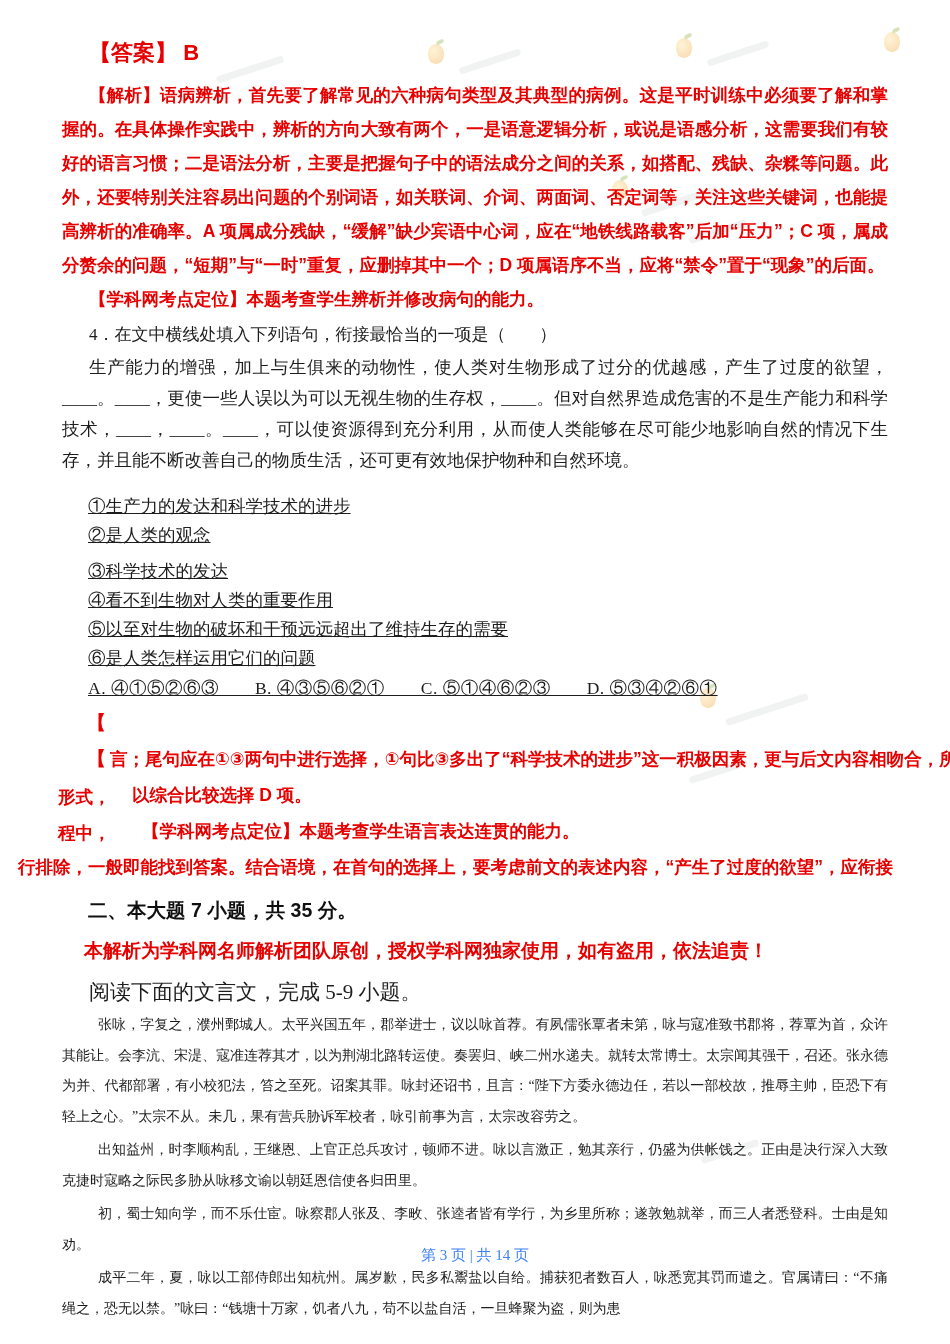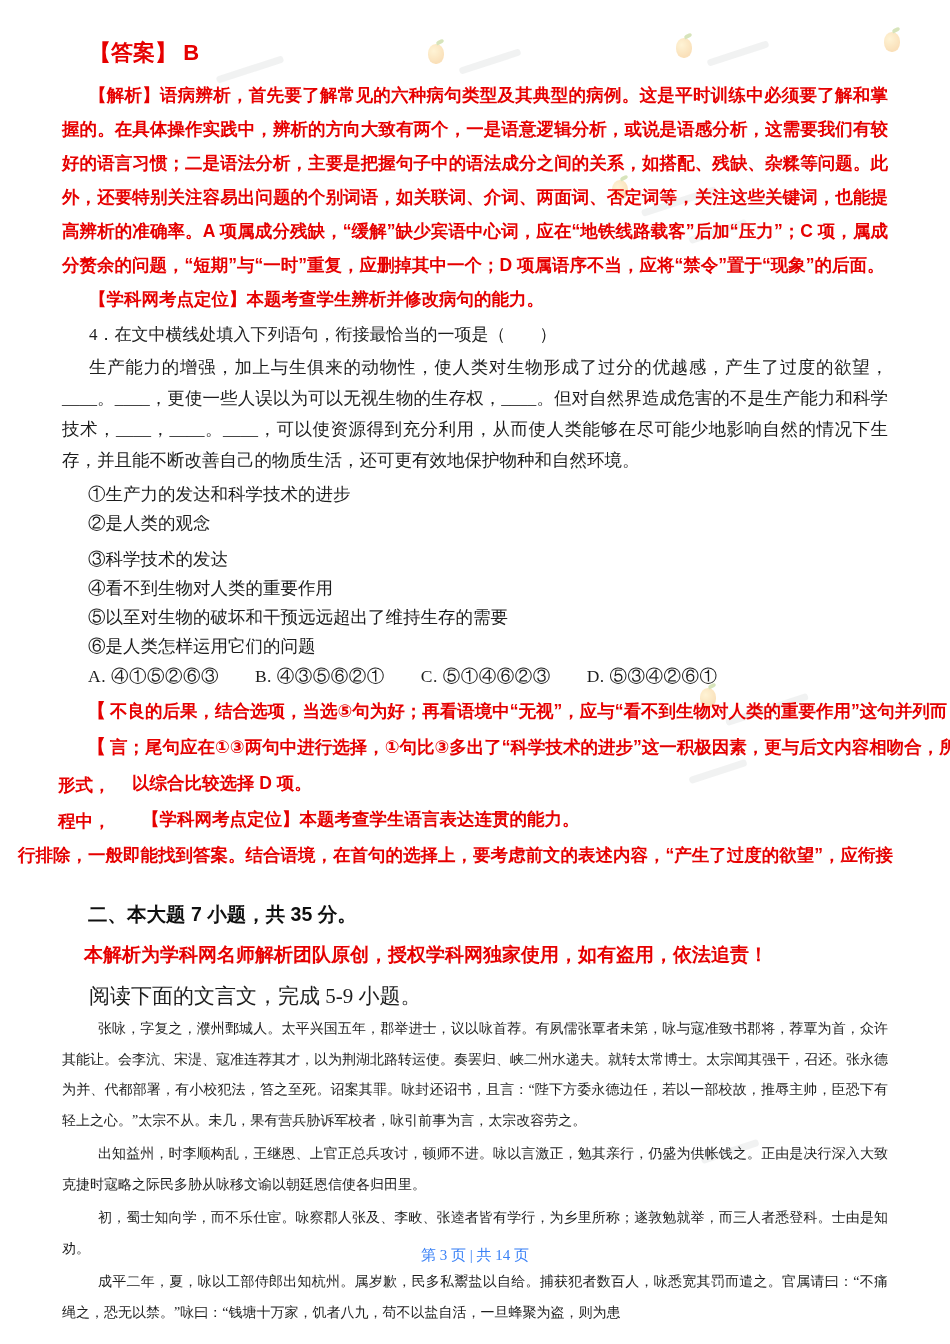--- a/index.html
+++ b/index.html
@@ -6,31 +6,31 @@
   .page{position:relative;width:950px;height:1344px;margin:0 auto;background:#ffffff;overflow:hidden;
         font-family:"Liberation Serif","DejaVu Serif",serif;color:#1d1d1d;}
   .content{position:relative;padding:40px 62px 0 62px;}
   .red-sans{font-family:"Liberation Sans","DejaVu Sans",sans-serif;font-weight:600;color:#e60000;}
   p{margin:0;}
   .answer{font-size:22px;line-height:26px;text-indent:27px;}
   .analysis{margin-top:12px;font-size:17.5px;line-height:34px;text-align:justify;text-indent:27px;}
   .kaodian{font-size:17.5px;line-height:34px;text-indent:27px;white-space:nowrap;}
   .q4stem{margin-top:4px;font-size:17px;line-height:30px;text-indent:27px;}
   .q4passage{margin-top:2px;font-size:17.5px;line-height:31px;text-align:justify;text-indent:27px;}
-  .items{margin-top:4px;}
+  .items{margin-top:16px;text-decoration:underline;}
   .item{font-size:17.5px;line-height:29px;padding-left:26px;}
   .gap-before{margin-top:7px;}
   .choices{margin-top:1px;font-size:17.5px;line-height:29px;padding-left:26px;letter-spacing:.5px;}
   
   .overlap{position:relative;height:174px;margin:6px -62px 0 -62px;font-size:17.5px;}
   .overlap .frag{position:absolute;white-space:nowrap;font-family:"Liberation Sans","DejaVu Sans",sans-serif;
                  font-weight:600;color:#e60000;}
   .overlap .bracket{position:absolute;font-weight:700;color:#e60000;font-size:19px;
                     font-family:"Liberation Sans","DejaVu Sans",sans-serif;}
-  .h2{margin-top:28px;font-size:19.5px;font-weight:700;text-indent:26px;color:#101010;
+  .h2{margin-top:12px;font-size:19.5px;font-weight:700;text-indent:26px;color:#101010;
       font-family:"Liberation Sans","DejaVu Sans",sans-serif;line-height:30px;}
   .notice{margin-top:11px;font-size:19px;font-weight:700;color:#e60000;text-indent:22px;line-height:30px;
           font-family:"Liberation Sans","DejaVu Sans",sans-serif;}
   .intro{margin-top:11px;font-size:21px;line-height:30px;text-indent:27px;}
   .classical p{font-size:14px;line-height:30.5px;text-align:justify;text-indent:36px;margin-top:3px;}
   .footer{position:absolute;top:1246px;left:0;width:100%;text-align:center;font-size:15px;color:#3b82f6;}
   
   .wm-pear{position:absolute;width:16px;height:20px;border-radius:48% 48% 46% 46%;
            background:radial-gradient(circle at 35% 35%, #ffe08a, #f2a93b 70%);opacity:.35;}
   .wm-pear .leaf{position:absolute;top:-4px;left:8px;width:8px;height:4px;border-radius:60% 60% 60% 10%;
@@ -84,21 +84,20 @@
       <p class="item">②是人类的观念</p>
       <p class="item gap-before">③科学技术的发达</p>
       <p class="item">④看不到生物对人类的重要作用</p>
       <p class="item">⑤以至对生物的破坏和干预远远超出了维持生存的需要</p>
       <p class="item">⑥是人类怎样运用它们的问题</p>
       <p class="choices">A. ④①⑤②⑥③　　B. ④③⑤⑥②①　　C. ⑤①④⑥②③　　D. ⑤③④②⑥①</p>
     </div>
 
     <div class="overlap">
       <div class="bracket" style="left:87px;top:1px;">【</div>
-      <div class="frag" style="left:110px;top:2px;">不良的后果，结合选项，当选⑤句为好；再看语境中“无视”，应与“看不到生物对人类的重要作用”这句并列而</div>
       <div class="bracket" style="left:87px;top:37px;">【</div>
       <div class="frag" style="left:110px;top:38px;">言；尾句应在①③两句中进行选择，①句比③多出了“科学技术的进步”这一积极因素，更与后文内容相吻合，所</div>
       <div class="frag" style="left:58px;top:76px;">形式，</div>
       <div class="frag" style="left:132px;top:74px;">以综合比较选择 D 项。</div>
       <div class="frag" style="left:58px;top:112px;">程中，</div>
       <div class="frag" style="left:142px;top:110px;text-align:center;">【学科网考点定位】本题考查学生语言表达连贯的能力。</div>
       <div class="frag" style="left:18px;top:146px;">行排除，一般即能找到答案。结合语境，在首句的选择上，要考虑前文的表述内容，“产生了过度的欲望”，应衔接</div>
     </div>
 
     <p class="h2">二、本大题 7 小题，共 35 分。</p>

